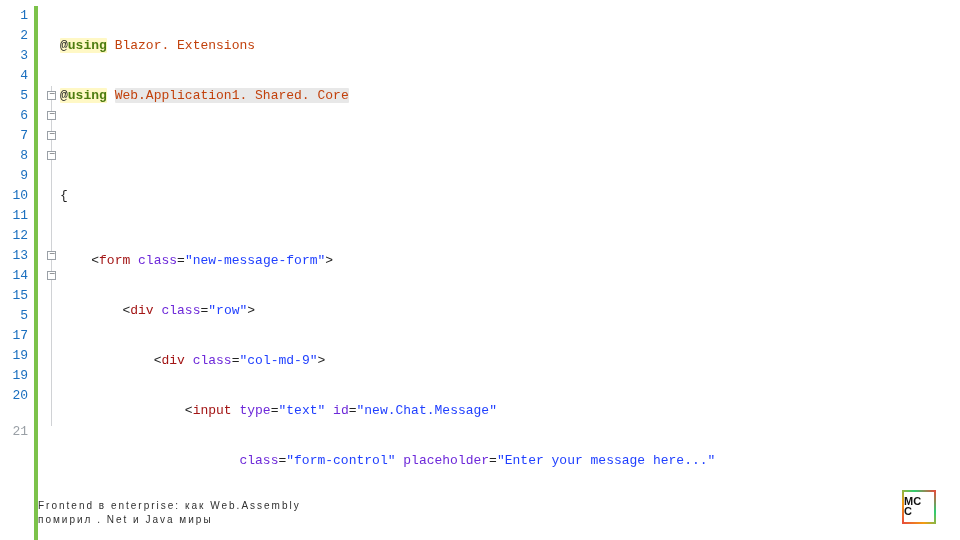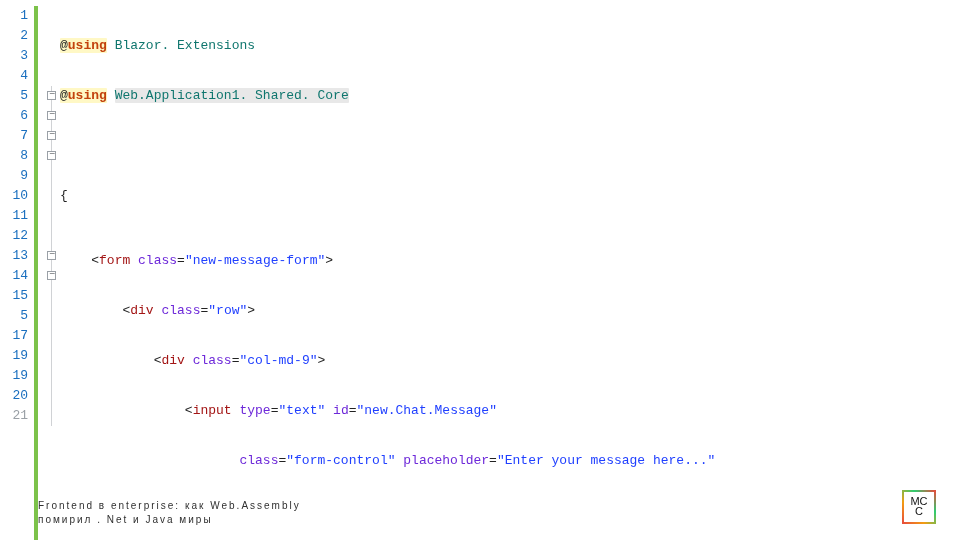--- a/index.html
+++ b/index.html
@@ -22,21 +22,21 @@
     width: 26px;
     text-align: right;
     color: #1a6fbf;
     user-select: none;
   }
   .gutter .ln {
     height: 20px;
     line-height: 20px;
     padding-right: 4px;
   }
-  .gutter .ln.faded { color: #9aa0a6; }
+  .gutter .ln.faded { color: #9aa0a6; margin-top: 16px; }
   .fold-col {
     width: 16px;
     position: relative;
   }
   .fold-col .cell {
     height: 20px;
     position: relative;
   }
   .fold-box {
     position: absolute;
@@ -72,22 +72,22 @@
   }
   .code {
     flex: 1;
     white-space: pre;
   }
   .line {
     height: 20px;
     line-height: 20px;
   }
   .t-default { color: #222; }
-  .t-key     { color: #c2410c; font-weight: bold; text-align: center; }
-  .t-ns      { color: #0f766e; }
+  .t-key     { color: #4d7c0f; font-weight: bold; text-align: center; }
+  .t-ns      { color: #c2410c; }
   .t-elem    { color: #a31515; }
   .t-attr    { color: #6d28d9; }
   .t-val     { color: #1f3fff; }
   .t-punc    { color: #222; }
   .hl-y { background: #fff8c5; border-radius: 1px; }
   .hl-g { background: #e8e8e8; border-radius: 1px; }
   .guide { color: #d0d2d5; }
 
   .footer {
     position: absolute;
@@ -103,24 +103,23 @@
   .logo {
     position: absolute;
     right: 24px;
     bottom: 16px;
     width: 30px;
     height: 30px;
     border: 2px solid transparent;
     border-image: linear-gradient(45deg,#e74c3c,#f39c12,#2ecc71,#e74c3c) 1;
     display: flex;
     flex-direction: column;
-    align-items: center;
     justify-content: center;
     font-family: Arial, sans-serif;
-    font-weight: normal;
+    font-weight: bold;
     font-size: 11px;
     line-height: 0.9;
     color: #111;
   }
 </style>
 </head>
 <body>
 
 <div class="editor">
 

